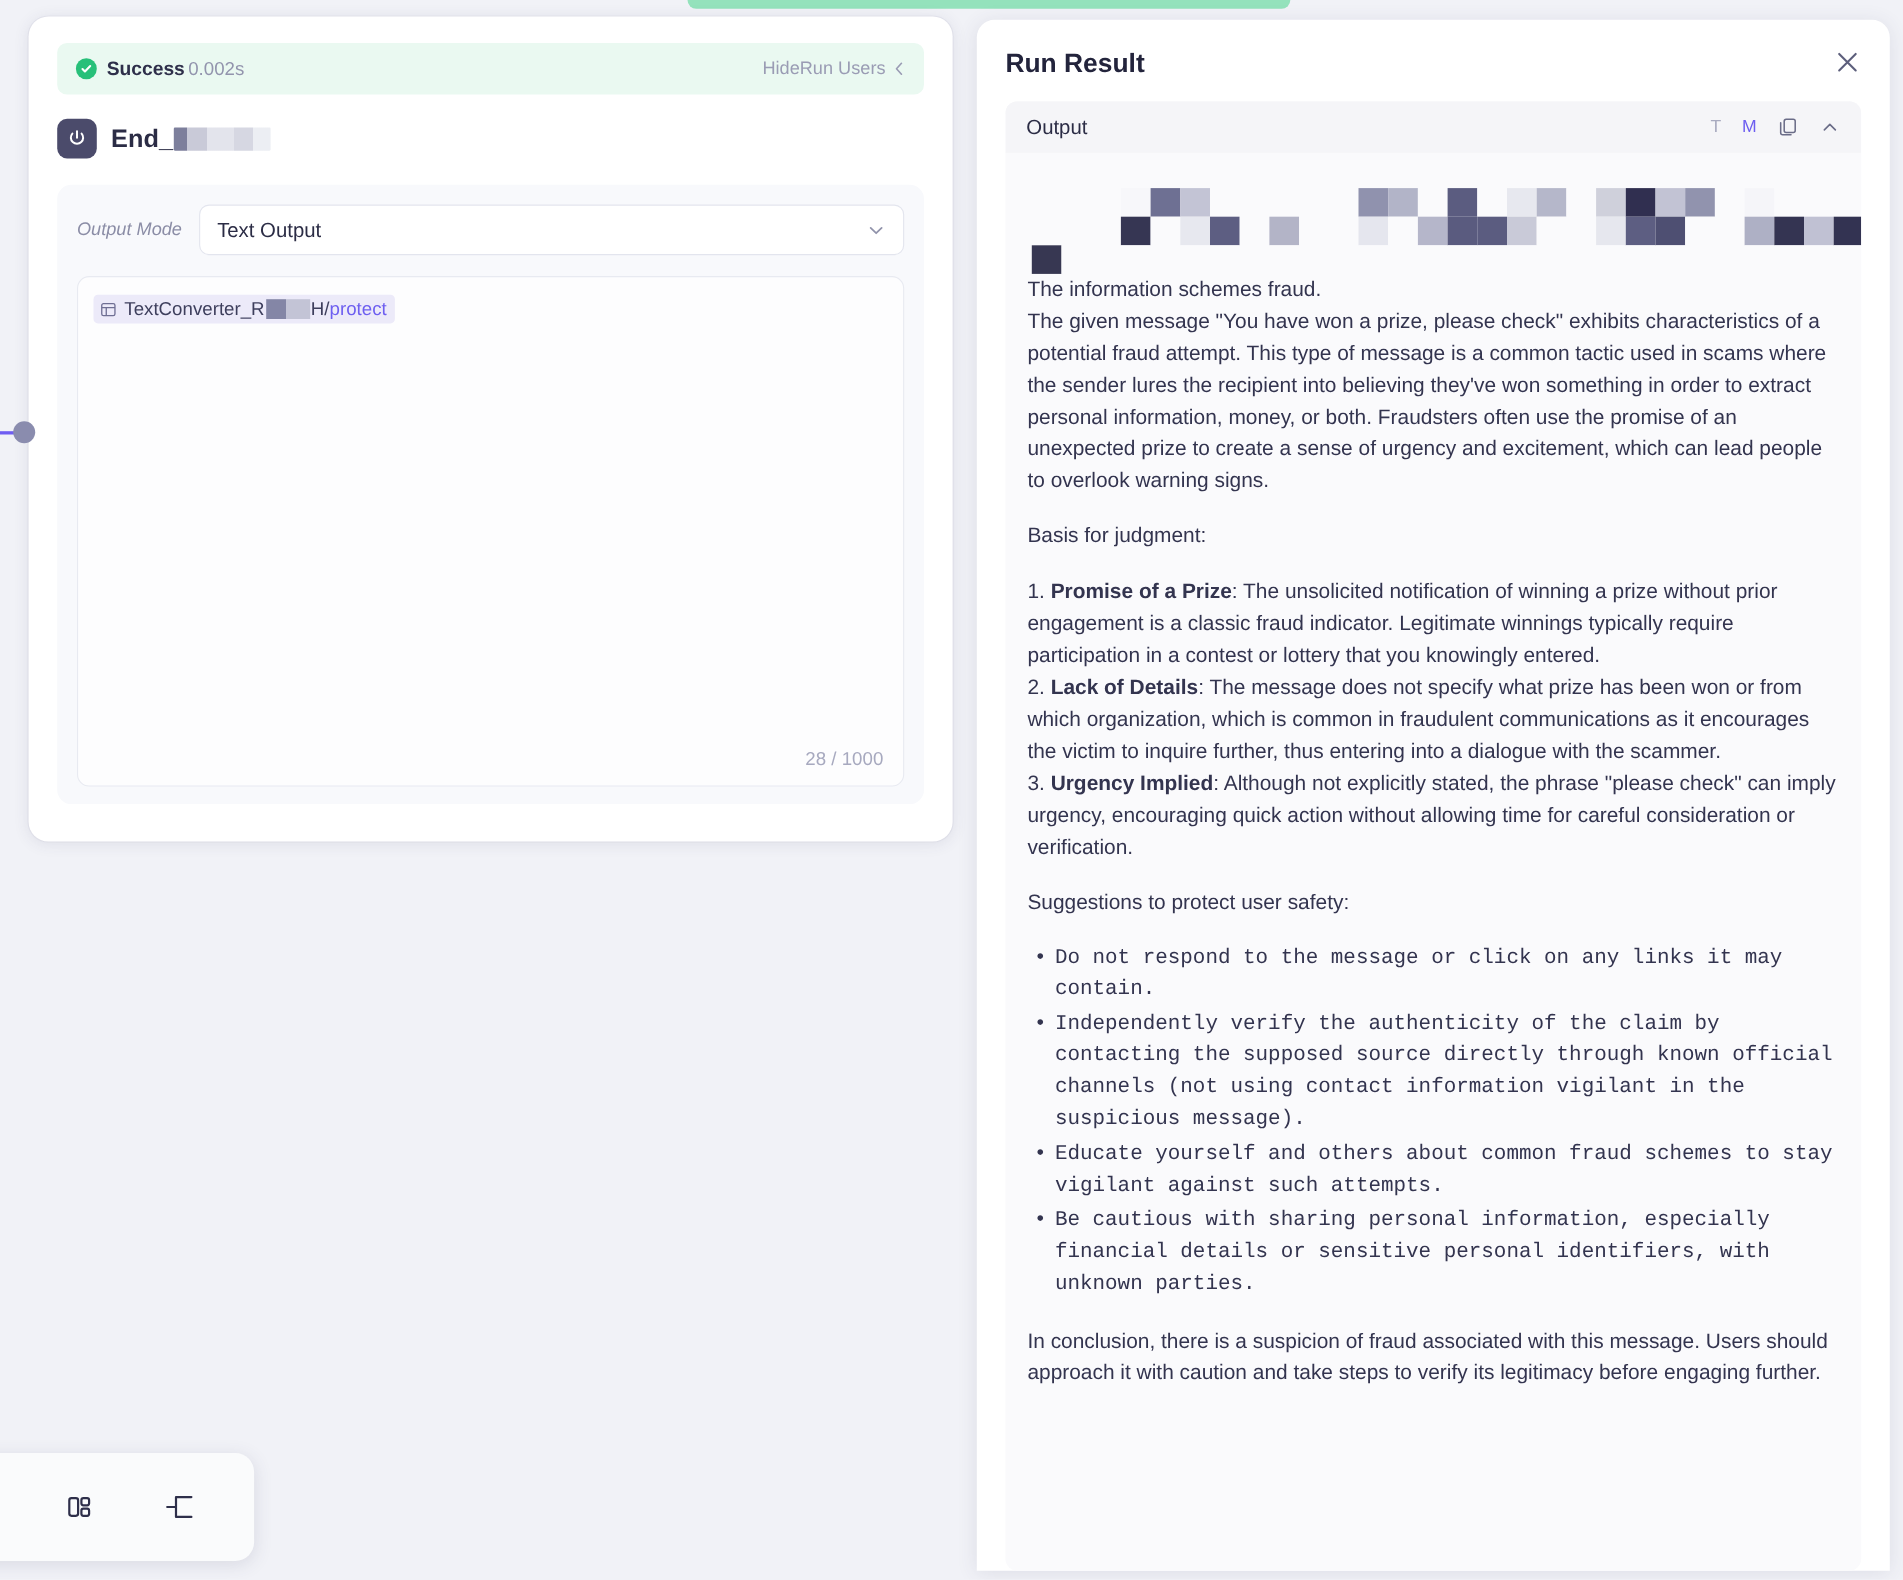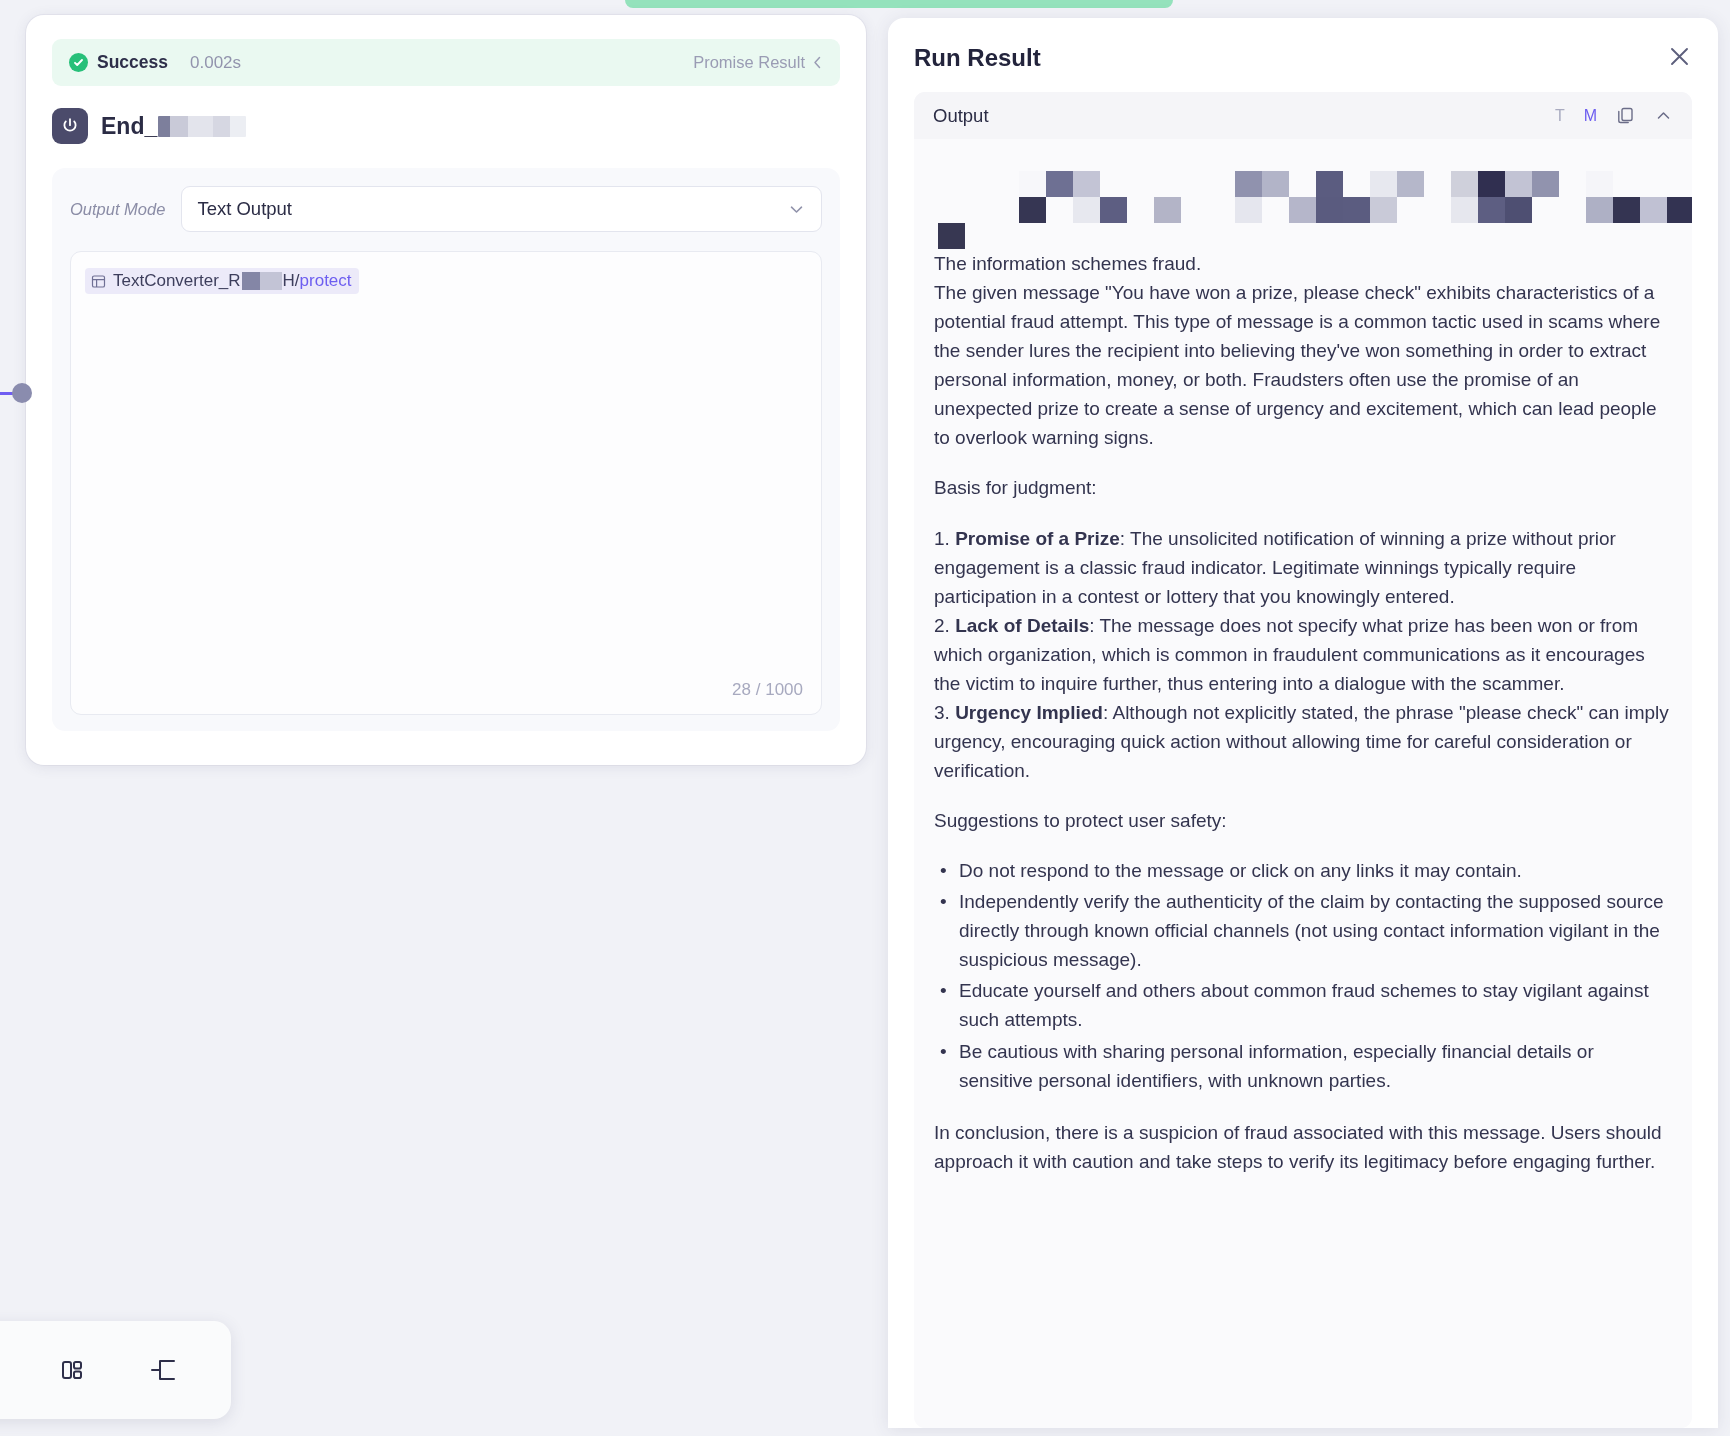--- a/index.html
+++ b/index.html
@@ -49,21 +49,21 @@
     background: #27c079;
     display: flex; align-items: center; justify-content: center;
     flex: 0 0 auto;
   }
   .check-icon svg { display:block; }
   .status-label {
     margin-left: 9px;
     font-size: 17.5px; font-weight: 600; color: #2e2f4a;
   }
   .status-time {
-    margin-left: 22px;
+    margin-left: 3px;
     font-size: 17px; color: #9294ad;
   }
   .status-right {
     margin-left: auto;
     display: flex; align-items: center; gap: 7px;
     font-size: 16.5px; color: #9a9cb4;
     cursor: pointer;
   }
   .chev-left svg { display:block; }
 
@@ -222,21 +222,21 @@
   }
 
   
   .mosaic { display: flex; align-items: flex-end; height: 92px; gap: 0; padding-left: 4px; }
   .mosaic-col { display: flex; flex-direction: column; justify-content: flex-end; }
   .mo { width: 27px; height: 26px; }
 
   .body-text { font-size: 19px; line-height: 1.53; color: #33344f; }
   .body-text p { margin-bottom: 0; }
   .gap { height: 21px; }
-  .bullets { list-style: none; }
+  .bullets { list-style: none; font-family: Liberation Mono, monospace; }
   .bullets li {
     position: relative; padding-left: 25px; margin-bottom: 2px;
   }
   .bullets li::before {
     content: "•"; position: absolute; left: 6px; top: 0;
     color: #33344f; font-size: 19px;
   }
   b { font-weight: 700; }
 </style>
 </head>
@@ -251,21 +251,21 @@
 
     <div class="status-bar">
       <span class="check-icon">
         <svg width="13" height="13" viewBox="0 0 13 13">
             <path d="M3 6.8 L5.2 9 L10 4" fill="none" stroke="#ffffff" stroke-width="1.9" stroke-linecap="round" stroke-linejoin="round"></path>
           </svg>
       </span>
       <span class="status-label">Success</span>
       <span class="status-time">0.002s</span>
       <span class="status-right">
-        <span>Promise Result</span>
+        <span>HideRun Users</span>
         <span class="chev-left">
           <svg width="11" height="15" viewBox="0 0 11 15">
               <path d="M7.5 2.5 L3 7.5 L7.5 12.5" fill="none" stroke="#9a9cb4" stroke-width="1.5" stroke-linecap="round" stroke-linejoin="round"></path>
             </svg>
         </span>
       </span>
     </div>
 
     <div class="node-title-row">
       <span class="power-badge">

